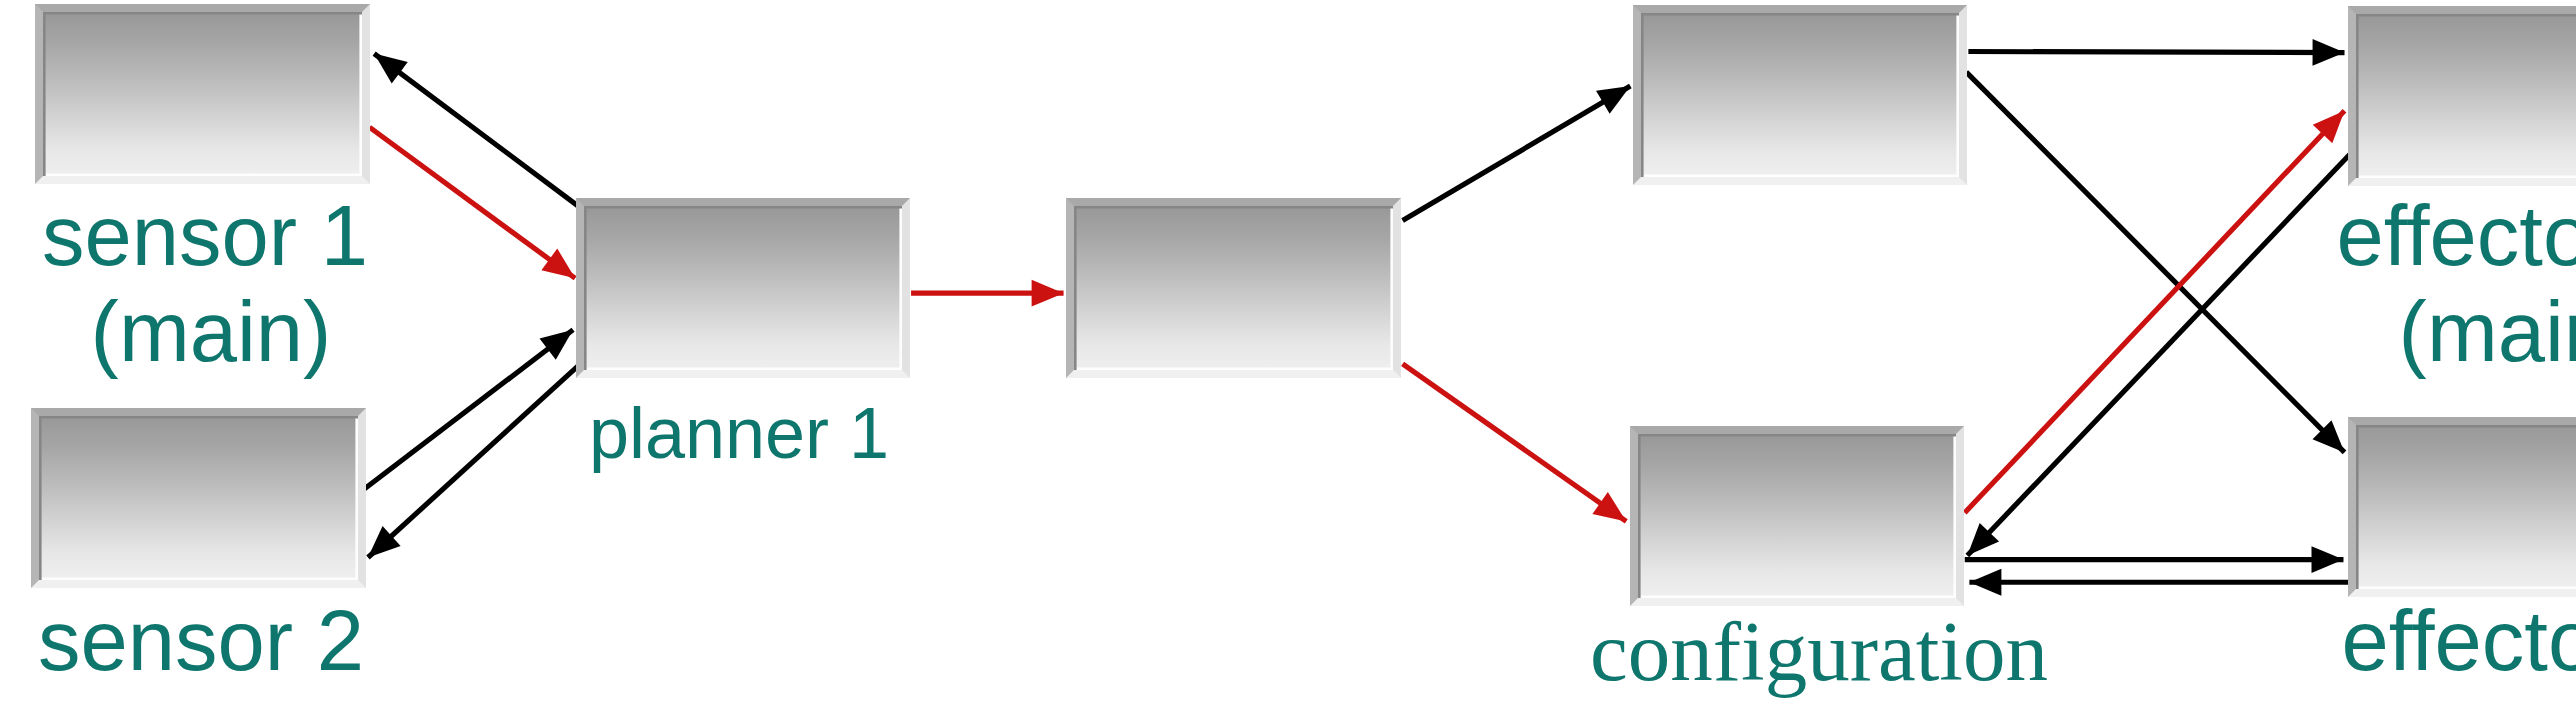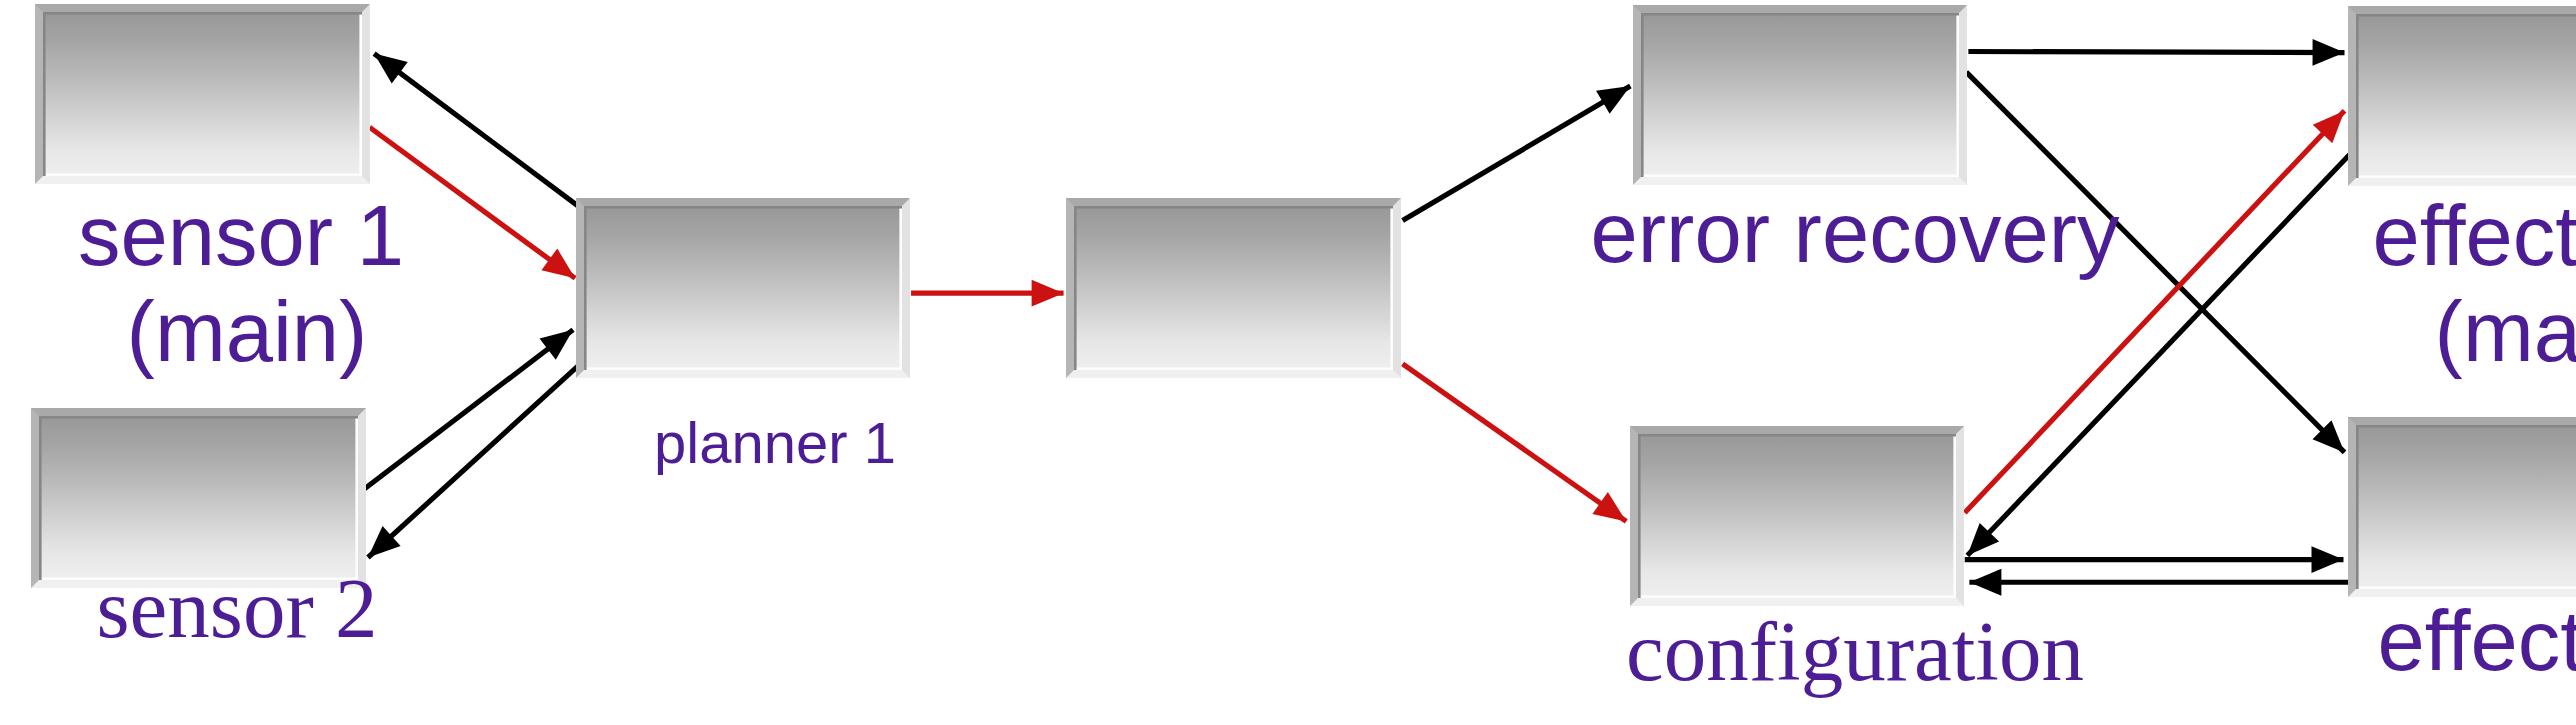--- a/index.html
+++ b/index.html
@@ -16,23 +16,22 @@
     border-color: #a9a9a9 #e2e2e2 #f0f0f0 #b5b5b5;
     background: linear-gradient(180deg, #989898 0%, #a5a5a5 18%, #bcbcbc 42%,
                                 #d3d3d3 64%, #e7e7e7 84%, #efefef 100%);
     box-shadow: inset 2.6px 2.6px 0 #868686, inset -2.6px -2.6px 0 #fdfdfd;
   }
   .node-label {
     position: absolute;
     transform: translateX(-50%);
     font-size: 85px;
     line-height: 1;
-    color: #4c1d95;
+    color: #0f766e;
     white-space: nowrap;
-    margin-left: 36px;
   }
   .edges-layer { position: absolute; left: 0; top: 0; }
 </style>
 </head>
 <body>
 
 <div class="canvas" style="width: 2730px; height: 726px; background: rgb(255, 255, 255);">
   <svg class="edges-layer" width="2730" height="726" viewBox="0 0 5298 1409">
       <defs>
         <marker id="arrow-black" markerUnits="userSpaceOnUse" markerWidth="66" markerHeight="54" refX="63" refY="27" orient="auto">
@@ -53,26 +52,25 @@
       <line x1="3816" y1="140" x2="4550" y2="878" stroke="#000000" stroke-width="10" marker-end="url(#arrow-black)"></line>
       <line x1="3813" y1="995" x2="4550" y2="215" stroke="#cc1111" stroke-width="10" marker-end="url(#arrow-red)"></line>
       <line x1="4560" y1="300" x2="3818" y2="1078" stroke="#000000" stroke-width="10" marker-end="url(#arrow-black)"></line>
       <line x1="3813" y1="1086" x2="4548" y2="1086" stroke="#000000" stroke-width="10" marker-end="url(#arrow-black)"></line>
       <line x1="4560" y1="1130" x2="3822" y2="1130" stroke="#000000" stroke-width="10" marker-end="url(#arrow-black)"></line>
     </svg>
 <div class="node" style="left: 35px; top: 4.1px; width: 335px; height: 180px;"></div>
     <div class="node-label" style="left: 205px; top: 193px; font-size: 85px;">sensor 1</div>
     <div class="node-label" style="left: 211px; top: 289px; font-size: 85px;">(main)</div>
     <div class="node" style="left: 31px; top: 408px; width: 335px; height: 180px;"></div>
-    <div class="node-label" style="left: 201px; top: 566px; font-size: 85px; font-family: Liberation Serif, serif;">sensor 2</div>
+    <div class="node-label" style="left: 201px; top: 598px; font-size: 85px;">sensor 2</div>
     <div class="node" style="left: 576px; top: 198px; width: 334px; height: 180px;"></div>
-    <div class="node-label" style="left: 739px; top: 414px; font-size: 58px;">planner 1</div>
+    <div class="node-label" style="left: 739px; top: 397px; font-size: 72px;">planner 1</div>
     <div class="node" style="left: 1066px; top: 198px; width: 335px; height: 180px;"></div>
     <div class="node" style="left: 1633px; top: 5.2px; width: 334px; height: 180px;"></div>
-    <div class="node-label" style="left: 1819px; top: 190px; font-size: 85px;">error recovery</div>
     <div class="node" style="left: 1630px; top: 426px; width: 334px; height: 180px;"></div>
     <div class="node-label" style="left: 1819px; top: 609px; font-size: 85px; font-family: Liberation Serif, serif;">configuration</div>
     <div class="node" style="left: 2348px; top: 6.2px; width: 334px; height: 180px;"></div>
     <div class="node-label" style="left: 2513px; top: 193px; font-size: 85px;">effector 1</div>
     <div class="node-label" style="left: 2519px; top: 289px; font-size: 85px;">(main)</div>
     <div class="node" style="left: 2348px; top: 417px; width: 334px; height: 180px;"></div>
     <div class="node-label" style="left: 2518px; top: 598px; font-size: 85px;">effector 2</div>
   </div>
 
 

